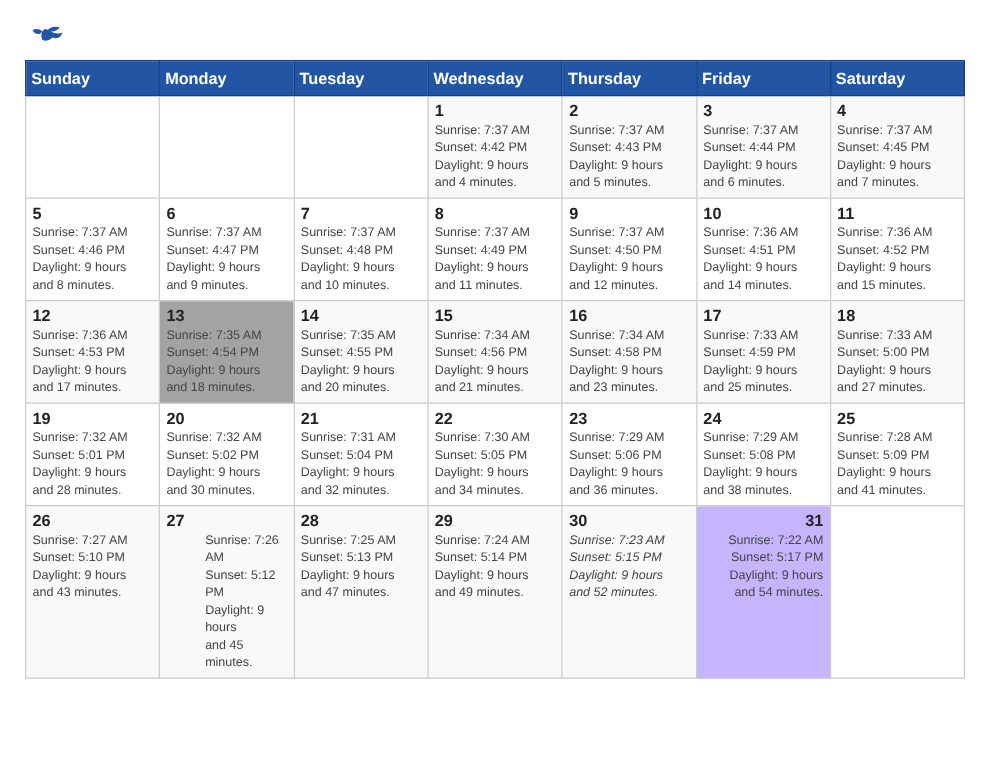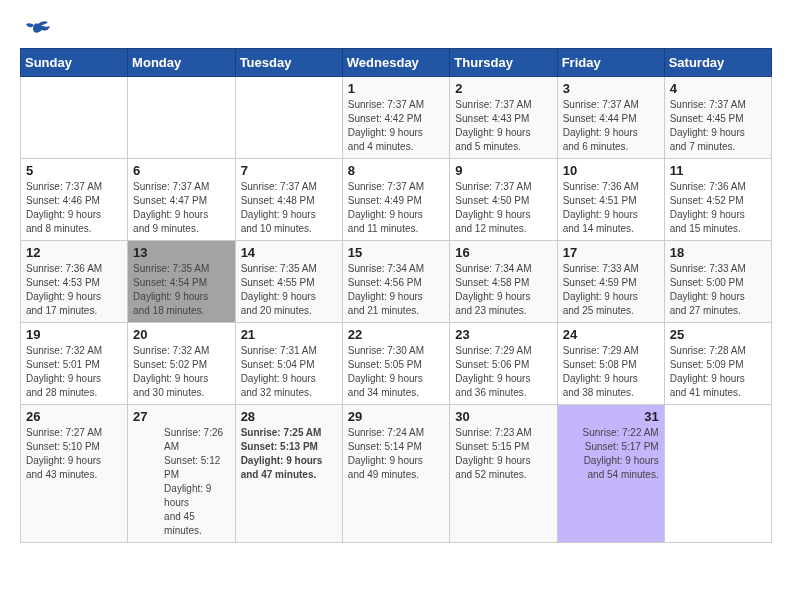--- a/index.html
+++ b/index.html
@@ -313,35 +313,35 @@
         </td>
         <td style="background: rgb(249, 249, 249);">
           <span class="day-num">27</span>
           <div class="day-info" style="white-space: pre-line; margin-left: 31px;">Sunrise: 7:26 AM
 Sunset: 5:12 PM
 Daylight: 9 hours
 and 45 minutes.</div>
         </td>
         <td style="background: rgb(249, 249, 249);">
           <span class="day-num">28</span>
-          <div class="day-info" style="white-space: pre-line; font-weight: bold;">Sunrise: 7:25 AM
+          <div class="day-info" style="white-space: pre-line;">Sunrise: 7:25 AM
 Sunset: 5:13 PM
 Daylight: 9 hours
 and 47 minutes.</div>
         </td>
         <td style="background: rgb(249, 249, 249);">
           <span class="day-num">29</span>
           <div class="day-info" style="white-space: pre-line;">Sunrise: 7:24 AM
 Sunset: 5:14 PM
 Daylight: 9 hours
 and 49 minutes.</div>
         </td>
         <td style="background: rgb(249, 249, 249);">
           <span class="day-num">30</span>
-          <div class="day-info" style="white-space: pre-line;">Sunrise: 7:23 AM
+          <div class="day-info" style="white-space: pre-line; font-style: italic;">Sunrise: 7:23 AM
 Sunset: 5:15 PM
 Daylight: 9 hours
 and 52 minutes.</div>
         </td>
         <td style="background: #c4b5fd; text-align: right;">
           <span class="day-num">31</span>
           <div class="day-info" style="white-space: pre-line;">Sunrise: 7:22 AM
 Sunset: 5:17 PM
 Daylight: 9 hours
 and 54 minutes.</div>

